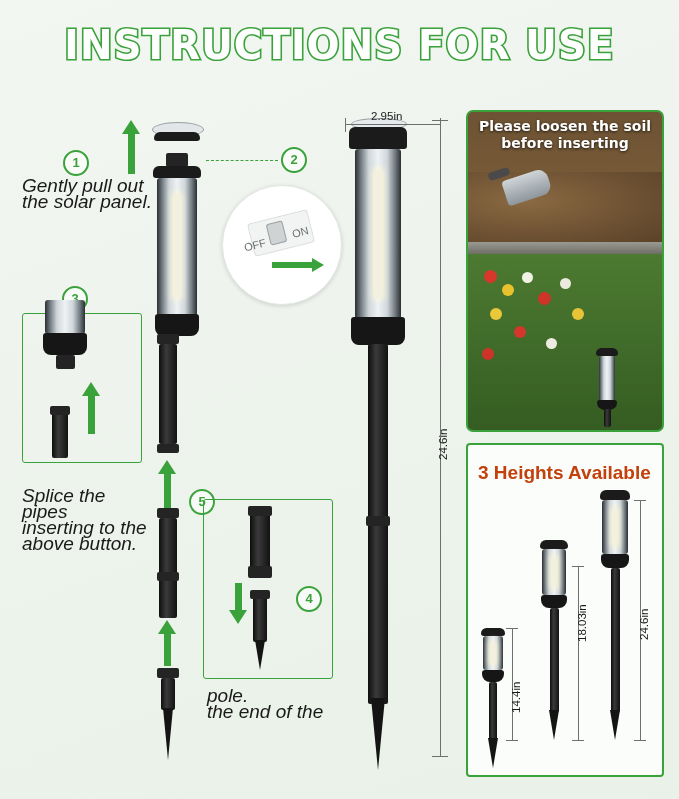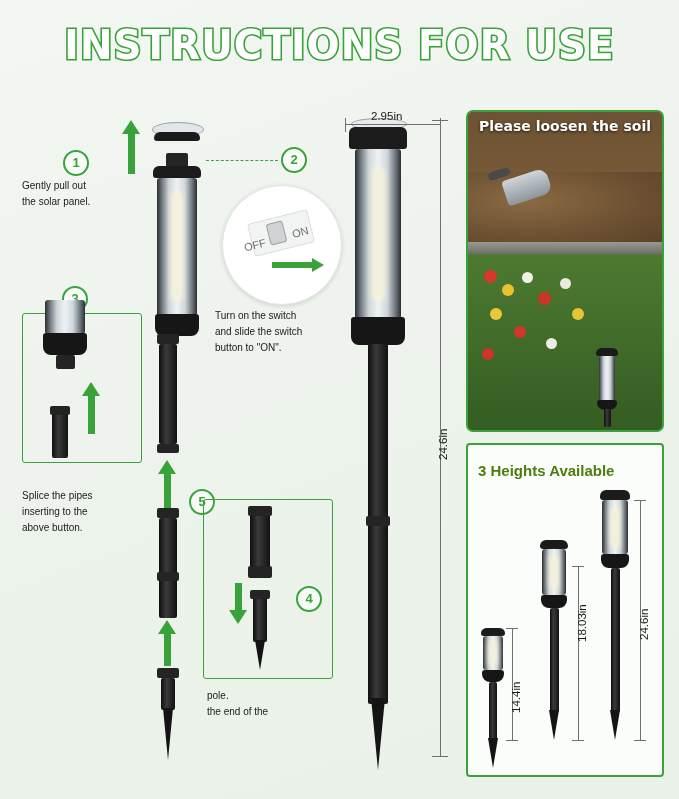--- a/index.html
+++ b/index.html
@@ -22,21 +22,21 @@
     paint-order:stroke fill;
     font-family:"DejaVu Sans", sans-serif;
     font-stretch:condensed;
     transform:scaleX(1.08);
     transform-origin:center;
   }
 
   
   .cap{
     position:absolute;
-    font-size:10px;line-height:16px;color:#1a1a1a;
+    font-size:19px;line-height:16px;color:#1a1a1a;font-style:italic;
   }
 
   
   .badge{
     position:absolute;width:22px;height:22px;border-radius:50%;
     border:2px solid #3aa23a;color:#3aa23a;background:rgba(255,255,255,.6);
     font-size:13px;font-weight:bold;text-align:center;line-height:21px;
   }
 
   
@@ -86,21 +86,21 @@
   .photo-caption{
     position:absolute;left:0;top:6px;width:100%;text-align:center;
     color:#fff;font-size:14px;line-height:17px;font-weight:bold;
     text-shadow:0 1px 3px rgba(0,0,0,.75);
     font-family:"DejaVu Sans", sans-serif;
   }
   .heights-panel{
     position:absolute;border:2px solid #3aa23a;border-radius:4px;background:#fafdfa;
   }
   .heights-title{
-    position:absolute;font-size:15px;font-weight:bold;color:#4d7c0f;
+    position:absolute;font-size:19px;font-weight:bold;color:#c2410c;
   }
 
   
   .circle-callout{
     position:absolute;border-radius:50%;background:#ffffff;border:1px solid #e3e7e4;
     box-shadow:0 1px 4px rgba(0,0,0,.14);
   }
   .switch-plate{
     position:absolute;background:#f2f3f3;border-radius:4px;
     box-shadow:inset 0 0 0 1px #dcdedd;
@@ -156,25 +156,20 @@
   <div class="leader" style="left:206px;top:160px;width:72px;"></div>
 
   <div class="circle-callout" style="left:222px;top:185px;width:118px;height:118px;"></div>
   <div class="switch-plate" style="left:250px;top:216px;width:62px;height:34px;"></div>
   <div class="switch-knob" style="left:268px;top:222px;width:15px;height:20px;"></div>
   <div class="sw-label" style="left:244px;top:239px;">OFF</div>
   <div class="sw-label" style="left:292px;top:226px;">ON</div>
   <div class="arrow-stem-h" style="left:272px;top:262px;width:42px;"></div>
   <div class="arrow-right" style="left:312px;top:258px;"></div>
 
-  <div class="cap" style="left:215px;top:308px;width:150px;">
-    <div>Turn on the switch</div>
-    <div>and slide the switch</div>
-    <div>button to "ON".</div>
-  </div>
 
   <div class="badge" style="left:62px;top:286px;">3</div>
   <div class="obox" style="left:22px;top:313px;width:118px;height:148px;"></div>
 
   <div class="lamp" style="left:36px;top:300px;">
     <div class="glass" style="left:9px;top:0px;width:40px;height:34px;"></div>
     <div class="base" style="left:7px;top:33px;width:44px;height:22px;"></div>
     <div class="collar" style="left:20px;top:55px;width:19px;height:14px;"></div>
   </div>
 
@@ -267,20 +262,21 @@
     <div class="flower" style="left:14px;top:236px;width:12px;height:12px;background:#cd3327;"></div>
     <div class="flower" style="left:78px;top:226px;width:11px;height:11px;background:#eeece0;"></div>
 
     <div class="cap-top" style="left:128px;top:236px;width:22px;height:8px;"></div>
     <div class="glass" style="left:131px;top:244px;width:16px;height:46px;"></div>
     <div class="base" style="left:129px;top:288px;width:20px;height:10px;"></div>
     <div class="pole" style="left:136px;top:297px;width:7px;height:18px;"></div>
 
     <div class="photo-caption">
       <div>Please loosen the soil</div>
+      <div>before inserting</div>
     </div>
   </div>
 
   <div class="heights-panel" style="left:466px;top:443px;width:194px;height:330px;"></div>
   <div class="heights-title" style="left:478px;top:462px;">3 Heights Available</div>
 
   <div class="lamp" style="left:481px;top:628px;">
     <div class="cap-top" style="left:0px;top:0px;width:24px;height:8px;"></div>
     <div class="glass" style="left:2px;top:8px;width:20px;height:34px;"></div>
     <div class="filament" style="left:10px;top:14px;width:4px;height:22px;"></div>

